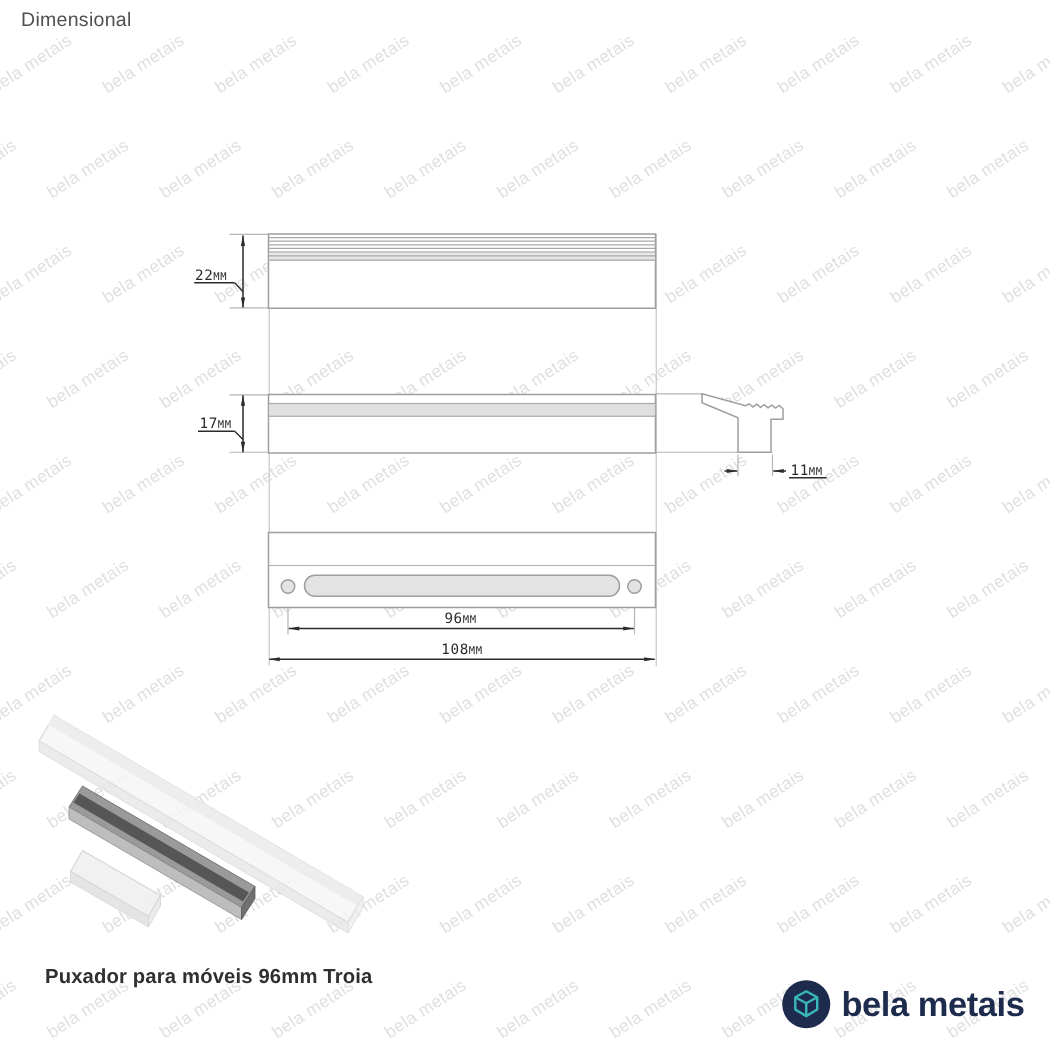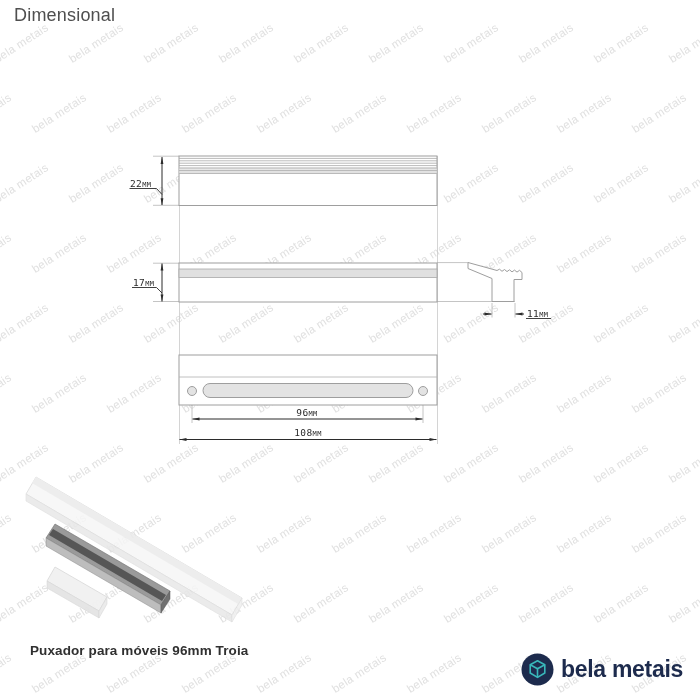--- a/index.html
+++ b/index.html
@@ -10,21 +10,21 @@
   
   #watermarks{position:absolute; inset:0; z-index:1;}
   .wm{
     position:absolute; white-space:nowrap;
     font:11.5px "Liberation Sans", sans-serif; color:#e0e0e0;
     transform:rotate(-33deg); transform-origin:0 50%;
     letter-spacing:.3px; user-select:none;
   }
   .title{
     position:absolute; left:14px; top:5px; z-index:3; margin:0;
-    font-size:18px; font-weight:400; color:#4f4f4f; letter-spacing:.2px;
+    font-size:13px; font-weight:400; color:#4f4f4f; letter-spacing:.2px;
   }
   svg.drawing{position:absolute; inset:0; z-index:2;}
   .dimtext{
     font-family:"DejaVu Sans Mono", monospace; font-size:9.5px;
     font-variant:small-caps; letter-spacing:.4px; fill:#2b2b2b;
   }
   .caption{
     position:absolute; left:30px; top:643px; z-index:3;
     font-size:13.5px; font-weight:600; color:#303030; letter-spacing:.1px;
   }

